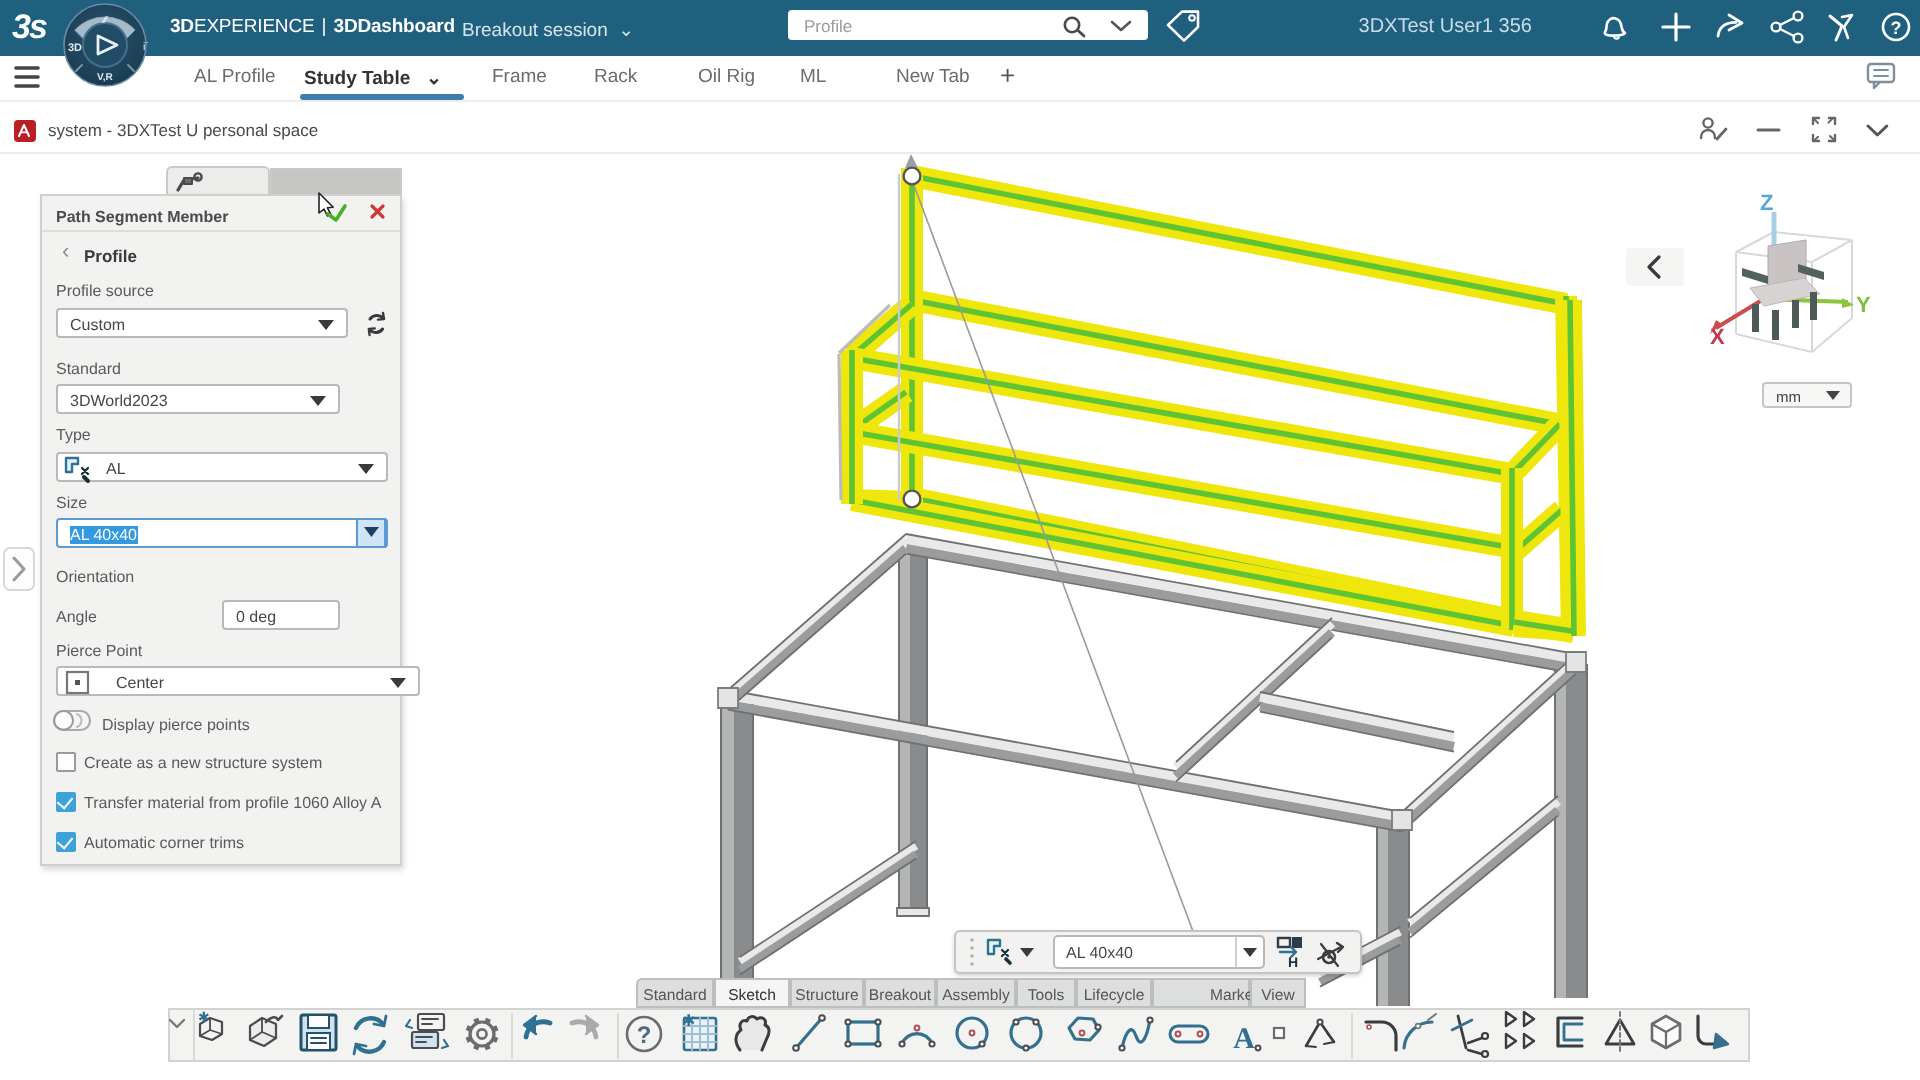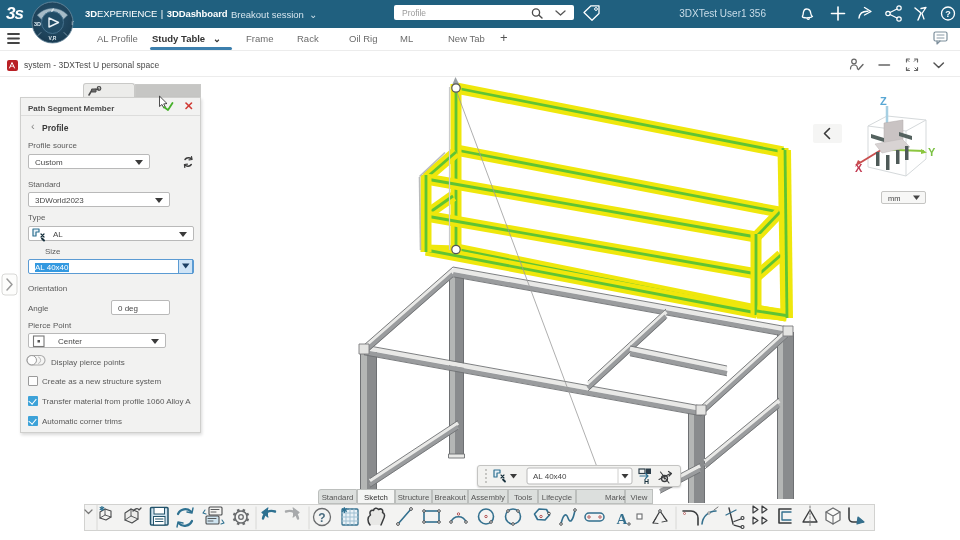--- a/index.html
+++ b/index.html
@@ -208,45 +208,45 @@
 <div id="xftitle" class="abs">system - 3DXTest U personal space</div>
 
 <div id="ptab" class="abs"></div>
 <div id="pstrip" class="abs"></div>
 <div id="panel" class="abs">
   <div id="ptitlerow"></div>
   <div id="ptitle">Path Segment Member</div>
   <div class="lbl" style="left:10px;top:22px;color:#888;font-size:11px;font-weight:normal;">‹</div>
   <div class="lbl" style="left:21px;top:25px;font-weight:bold;color:#3a3a3a;font-size:8.5px;">Profile</div>
   <div class="lbl" style="left:7px;top:43px;">Profile source</div>
-  <div class="dd" style="left:7px;top:56px;width:122px;">
+  <div class="dd" style="left:7px;top:56px;width:146px;">
       <span class="ddt">Custom</span>
       <span class="arr"></span>
     </div>
   <div class="lbl" style="left:7px;top:82px;">Standard</div>
   <div class="dd" style="left:7px;top:94px;width:142px;">
       <span class="ddt">3DWorld2023</span>
       <span class="arr"></span>
     </div>
   <div class="lbl" style="left:7px;top:115px;">Type</div>
   <div class="dd" style="left:7px;top:128px;width:166px;">
       <span class="ddt" style="left:24px;">AL</span>
       <span class="arr"></span>
     </div>
-  <div class="lbl" style="left:24px;top:149px;">Size</div>
+  <div class="lbl" style="left:7px;top:149px;">Size</div>
   <div class="dd" style="left:7px;top:161px;width:166px;border:1px solid #5b9bd3;">
       <span class="ddt" style="background:#3399e0;color:#fff;">AL 40x40</span>
     </div>
   <div class="lbl" style="left:7px;top:186px;">Orientation</div>
   <div class="lbl" style="left:7px;top:206px;">Angle</div>
   <div class="dd" style="left:90px;top:202px;width:59px;">
       <span class="ddt">0 deg</span>
     </div>
   <div class="lbl" style="left:7px;top:223px;">Pierce Point</div>
-  <div class="dd" style="left:7px;top:235px;width:138px;padding-left:41px;">
+  <div class="dd" style="left:7px;top:235px;width:182px;padding-left:41px;">
       <span class="ddt" style="left:29px;">Center</span>
       <span class="arr"></span>
     </div>
   <div class="lbl" style="left:30px;top:260px;">Display pierce points</div>
   <div class="cb off" style="left:7px;top:278px;"></div>
   <div class="lbl" style="left:21px;top:279px;">Create as a new structure system</div>
   <div class="cb on" style="left:7px;top:298px;"></div>
   <div class="lbl" style="left:21px;top:299px;">Transfer material from profile 1060 Alloy A</div>
   <div class="cb on" style="left:7px;top:318px;"></div>
   <div class="lbl" style="left:21px;top:319px;">Automatic corner trims</div>

